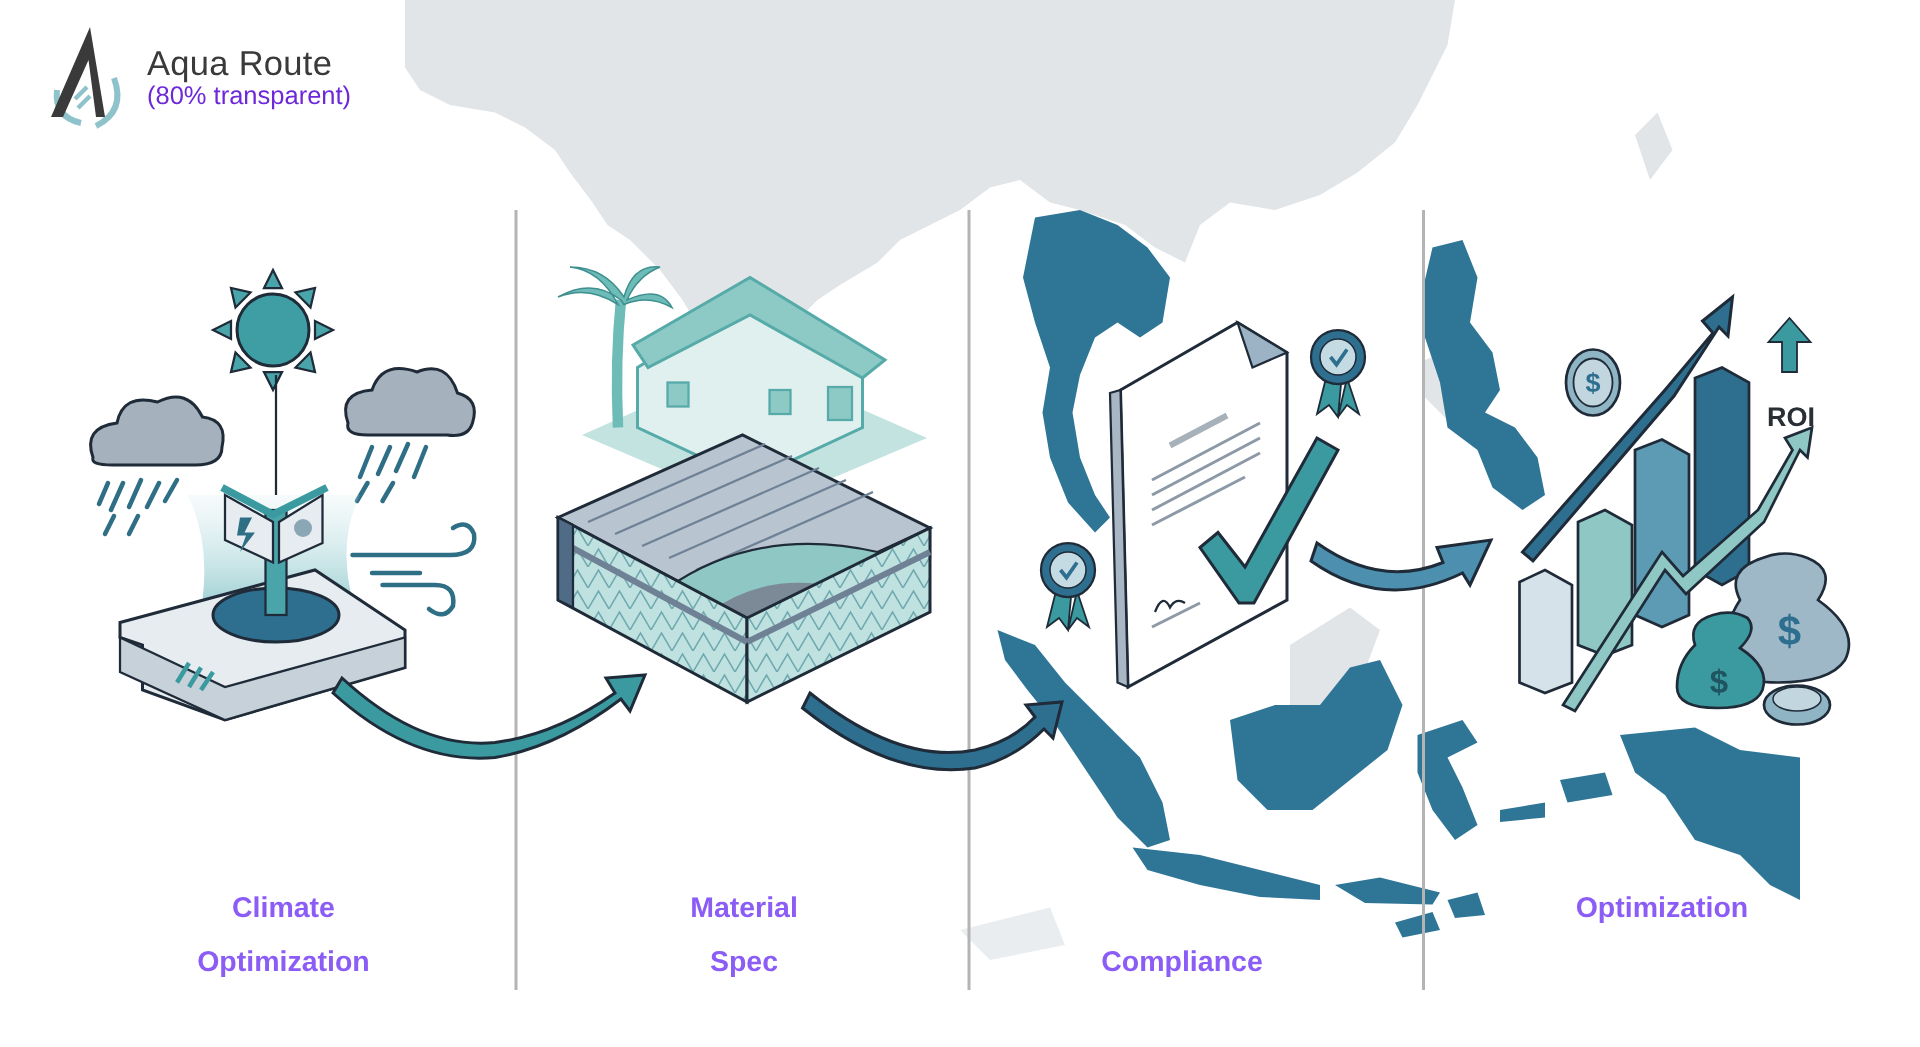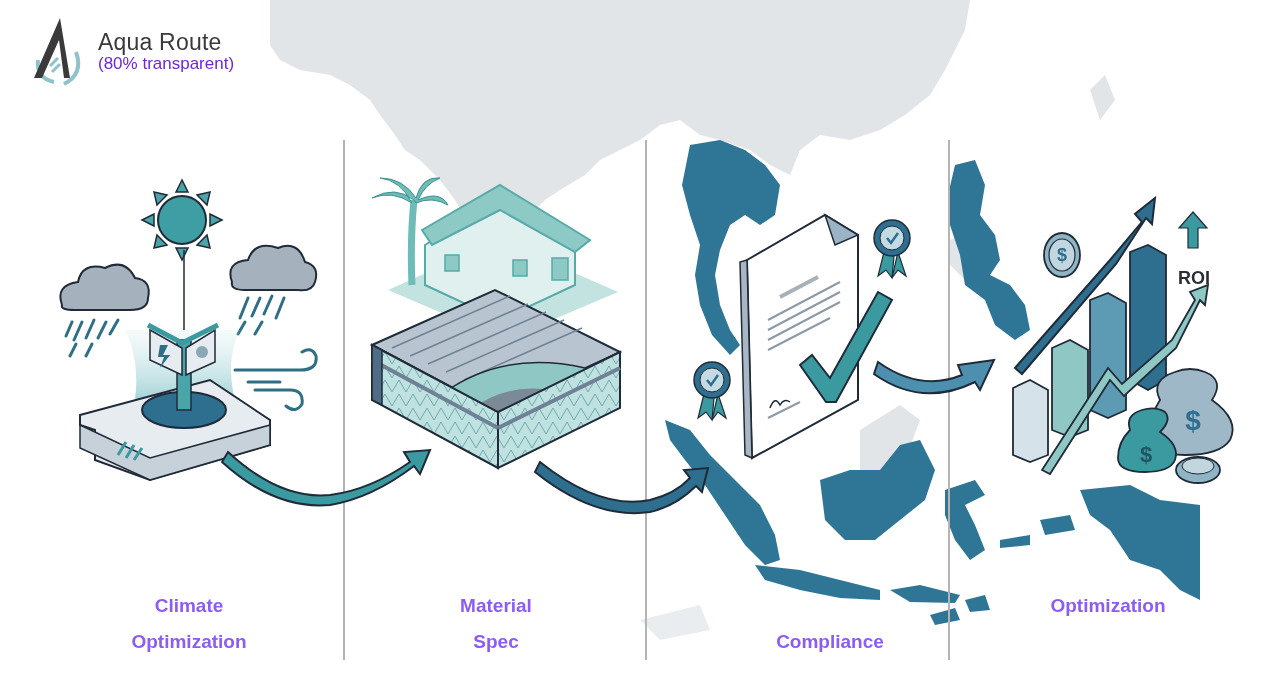--- a/index.html
+++ b/index.html
@@ -251,20 +251,20 @@
   <span class="roi-label">ROI</span>
 
   <div class="stage-label" style="left:29px;">
     <div>Climate</div>
     <div>Optimization</div>
   </div>
   <div class="stage-label" style="left:336px;">
     <div>Material</div>
     <div>Spec</div>
   </div>
-  <div class="stage-label" style="left:670px; top:624px;">
+  <div class="stage-label" style="left:628px; top:624px;">
     <div>Compliance</div>
   </div>
   <div class="stage-label" style="left:948px;">
     <div>Optimization</div>
   </div>
 
 </div>
 
 </body></html>

